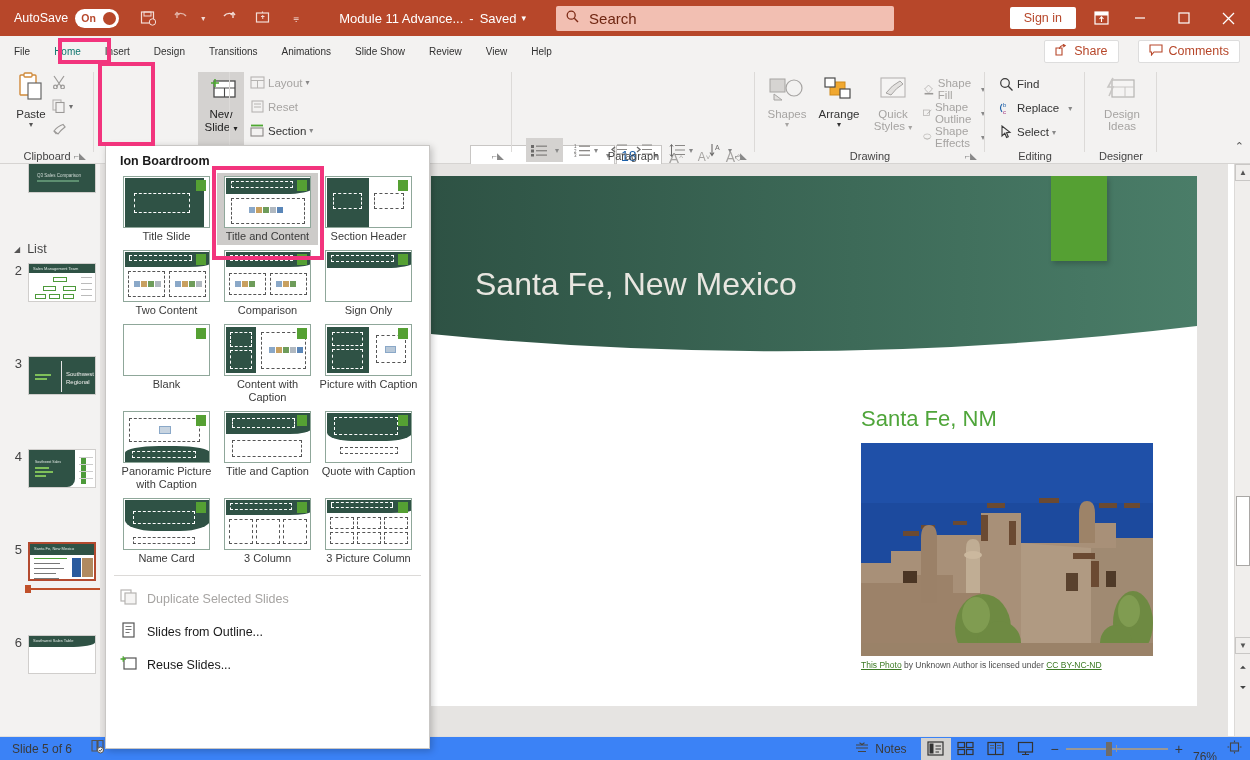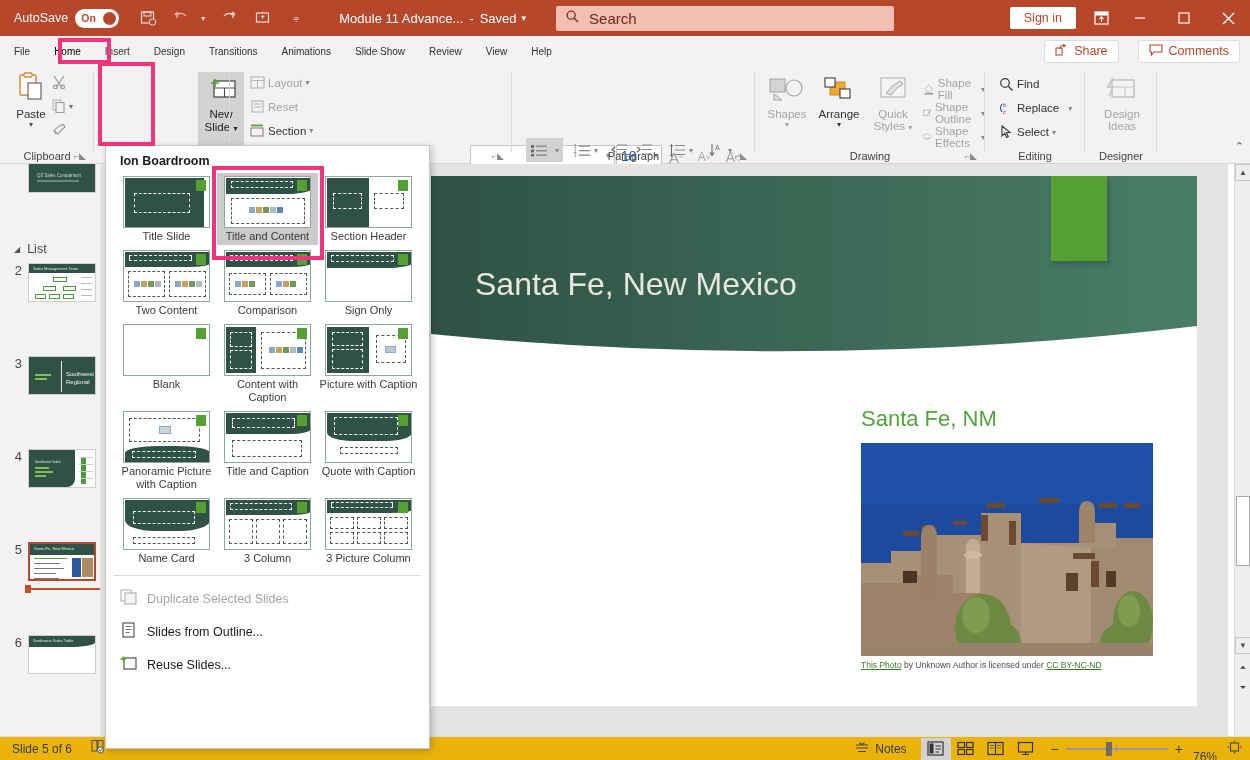--- a/index.html
+++ b/index.html
@@ -58,21 +58,21 @@
 
   
   .tabbar {
     position: absolute; top: 36px; left: 0; width: 1250px; height: 30px;
     background: #f3f2f1; display: flex; align-items: center;
   }
   .tab {
     font-size: 10px; color: #303030; padding: 5px 12px; position: relative;
     white-space: nowrap;
   }
-  .tab.active { color: #000000; }
+  .tab.active { color: #0f766e; }
   .tab.file { padding-left: 14px; }
   .tabbar .right-grp { margin-left: auto; display: flex; align-items: center; padding-right: 10px; gap: 11px; }
   .pillbtn {
     display: flex; align-items: center; gap: 6px; font-size: 12.5px;
     color: #b7472a; border: 1px solid #ddd; background: #fff;
     padding: 3px 10px; margin-left: 8px; border-radius: 2px;
   }
 
   
   .ribbon {
@@ -198,21 +198,21 @@
     border:1px solid #c9c7c5;
   }
   .vscroll .thumbbar {
     position: absolute; left: 1px; width: 14px; background: #fff;
     border: 1px solid #a9a7a5;
   }
 
   
   .statusbar {
     position: absolute; left: 0; bottom: 0; width: 1250px; height: 24px;
-    background: #eab308; display: flex; align-items: center;
+    background: #3b82f6; display: flex; align-items: center;
     border-top: 1px solid #e1dfdd;
   }
   .sb-text { font-size: 12px; color: #3a3a3a; }
   .sb-right { margin-left: auto; display: flex; align-items: center; padding-right: 8px; }
   .viewbtn {
     width: 30px; height: 22px; display: flex; align-items: center;
     justify-content: center; font-size: 13px; color: #444;
   }
   .viewbtn.sel { background: #d4d2d0; }
   .zoomtrack { width: 102px; height: 2px; background: #9a9896; position: relative; margin: 0 7px; }

